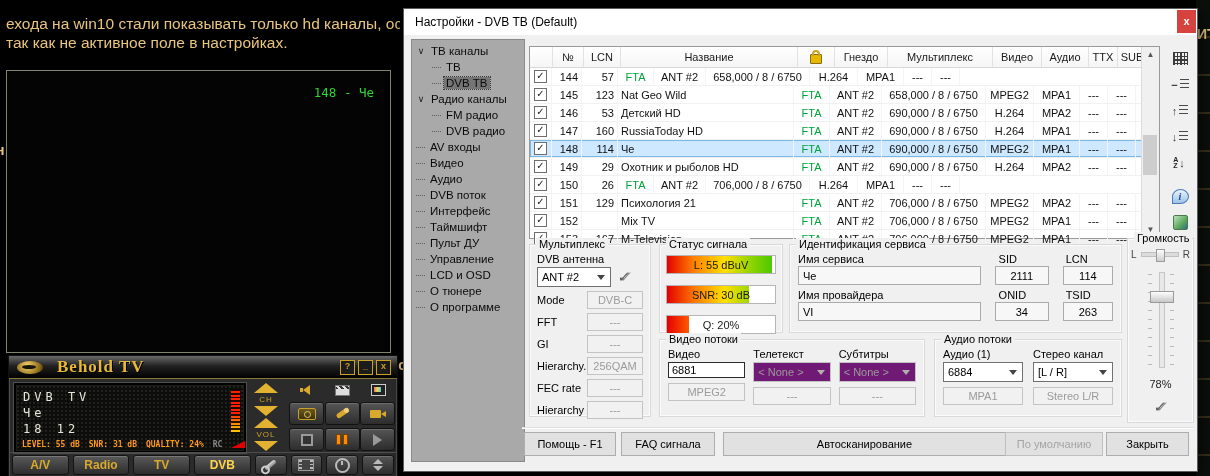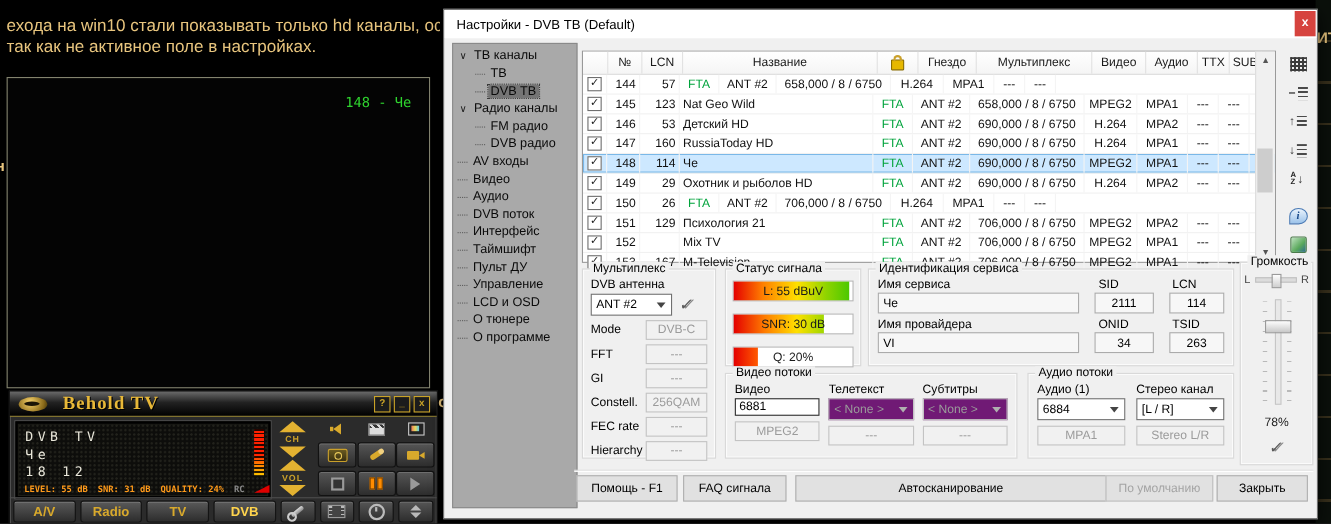--- a/index.html
+++ b/index.html
@@ -45,21 +45,21 @@
     font-family:"DejaVu Sans Mono",monospace;font-size:8px;font-weight:bold;color:#ff9a1a;white-space:nowrap;}
   #lcd-rc{color:#8a8a8a;margin-left:auto;}
   #rc-wedge{width:0;height:0;border-bottom:7px solid #e00000;border-left:14px solid transparent;}
   
   #chvol{position:absolute;left:238px;top:3px;width:38px;height:68px;display:flex;flex-direction:column;
     align-items:center;justify-content:space-between;padding:1px 0;}
   .tri-up{width:0;height:0;border-left:12px solid transparent;border-right:12px solid transparent;
     border-bottom:10px solid #e3b231;cursor:pointer;}
   .tri-down{width:0;height:0;border-left:12px solid transparent;border-right:12px solid transparent;
     border-top:10px solid #e3b231;cursor:pointer;}
-  .chvol-label{color:#caa02a;font-size:8px;font-weight:bold;letter-spacing:1px;line-height:7px;text-align:center;}
+  .chvol-label{color:#caa02a;font-size:8px;font-weight:normal;letter-spacing:1px;line-height:7px;text-align:center;}
   
   #pgrid{position:absolute;left:280px;top:2px;width:106px;height:70px;display:flex;flex-direction:column;justify-content:space-between;}
   .prow{display:flex;justify-content:space-between;}
   .pcell{width:33px;height:18px;display:flex;align-items:center;justify-content:center;}
   .pbtn{width:33px;height:21px;background:linear-gradient(#565656,#2d2d2d);border:1px solid #121212;
     border-radius:3px;box-shadow:inset 0 1px 0 #6e6e6e;display:flex;align-items:center;justify-content:center;cursor:pointer;}
   
   .ic-speaker{position:relative;width:12px;height:10px;}
   .ic-speaker::before{content:"";position:absolute;left:0;top:3px;width:3px;height:4px;background:#d8a92c;}
   .ic-speaker::after{content:"";position:absolute;left:3px;top:0;width:0;height:0;
@@ -628,21 +628,21 @@
             </div>
             <div class="param-row">
               <span class="flabel">FFT</span>
               <span class="ro-box">---</span>
             </div>
             <div class="param-row">
               <span class="flabel">GI</span>
               <span class="ro-box">---</span>
             </div>
             <div class="param-row">
-              <span class="flabel">Constell.</span>
+              <span class="flabel">Hierarchy.</span>
               <span class="ro-box">256QAM</span>
             </div>
             <div class="param-row">
               <span class="flabel">FEC rate</span>
               <span class="ro-box">---</span>
             </div>
             <div class="param-row">
               <span class="flabel">Hierarchy</span>
               <span class="ro-box">---</span>
             </div>

